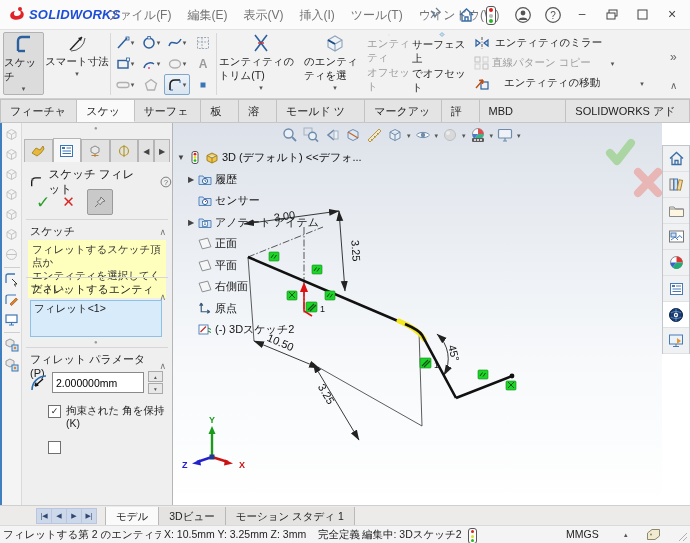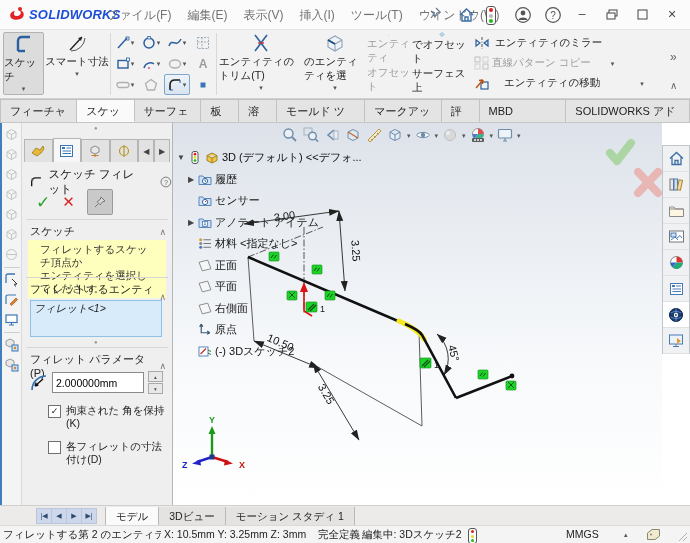--- a/index.html
+++ b/index.html
@@ -49,23 +49,23 @@
   .ptab{width:29px;height:22px;border:1px solid #b5b5b5;border-bottom:none;background:#e2e2e2;
         display:flex;align-items:center;justify-content:center;}
   .ptab.active{background:#f7f7f7;height:23px;}
   .ptab.sm{width:15px;font-size:8px;color:#444;}
   .ptitle{left:8px;top:44px;display:flex;align-items:center;gap:6px;font-size:11.5px;color:#111;}
   .okrow{left:14px;top:66px;display:flex;align-items:center;gap:12px;}
   .pinbtn{width:24px;height:24px;background:#c9c9c9;border:1px solid #9a9a9a;border-radius:2px;}
   .pdiv{left:4px;width:142px;height:1px;background:#d6d6d6;}
   .sechead{left:8px;width:136px;display:flex;justify-content:space-between;align-items:center;font-size:11px;color:#222;}
   .chev{color:#777;font-size:9px;}
-  .msgbox{left:6px;top:117px;width:138px;background:#ffffbd;padding:3px 12px;font-size:10.5px;line-height:13px;color:#333;}
+  .msgbox{left:6px;top:117px;width:138px;background:#ffffbd;padding:3px 4px;font-size:10.5px;line-height:13px;color:#333;}
   .selbox{left:8px;top:177px;width:132px;height:37px;background:#d7ebfb;border:1px solid #8fc0e6;
-          font-size:10.5px;padding:1px 3px;color:#222;font-style:italic;}
+          font-size:10.5px;padding:1px 3px;color:#222;}
   .radrow{left:8px;top:248px;display:flex;align-items:center;gap:4px;}
   .radinput{width:84px;height:19px;border:1px solid #8a8a8a;background:#fff;font-size:10.5px;
             font-family:"Liberation Sans","DejaVu Sans",sans-serif;padding:0 3px;}
   .spin{display:flex;flex-direction:column;gap:1px;}
   .spin span{width:13px;height:9px;background:#e8e8e8;border:1px solid #aaa;font-size:5.5px;color:#555;
              display:flex;align-items:center;justify-content:center;}
   .chkrow{left:26px;width:118px;display:flex;gap:5px;font-size:10.5px;line-height:13px;color:#222;}
   .chk{width:11px;height:11px;border:1px solid #707070;background:#fff;flex:0 0 auto;margin-top:1px;
        display:flex;align-items:center;justify-content:center;font-size:9px;color:#222;}
   .handle{color:#9a9a9a;font-size:6px;}
@@ -272,22 +272,22 @@
         <path d="M8 15 V10 Q8 8 10 8 H15" stroke="#d5d5d5" stroke-width="1.4" fill="none"></path>
       </svg>
       <span class="blab gtxt">エンティティ</span>
       <span class="blab gtxt">オフセット</span>
     </div>
     <div class="abs bigbtn" style="left:412px;top:2px;width:60px;height:63px">
       <svg width="20" height="18" viewBox="0 0 20 18">
         <path d="M10 1 L19 9 L10 17 L1 9 Z" fill="#cfe6f2" stroke="#4a90b8" stroke-width="1.1"></path>
         <path d="M10 4.5 L15.5 9 L10 13.5 L4.5 9 Z" fill="none" stroke="#4a90b8" stroke-width="1"></path>
       </svg>
+      <span class="blab">サーフェス上</span>
       <span class="blab">でオフセット</span>
-      <span class="blab">サーフェス上</span>
     </div>
 
     <div class="abs" style="left:474px;top:6px;display:flex;align-items:center;gap:5px">
       <svg width="16" height="14" viewBox="0 0 16 14">
         <path d="M8 1 V13" stroke="#555" stroke-width="1" stroke-dasharray="3 1.5 1 1.5"></path>
         <path d="M2 4 L6 7 L2 10 Z" fill="none" stroke="#2b5f9e" stroke-width="1.2"></path>
         <path d="M14 4 L10 7 L14 10 Z" fill="#bcd3e8" stroke="#2b5f9e" stroke-width="1.2"></path>
       </svg>
       <span class="blab">エンティティのミラー</span>
     </div>
@@ -484,21 +484,20 @@
           <span>▴</span>
           <span>▾</span>
         </span>
       </div>
       <div class="abs chkrow" style="top:281px">
         <span class="chk">✓</span>
         <span>拘束された 角を保持(K)</span>
       </div>
       <div class="abs chkrow" style="top:317px">
         <span class="chk"></span>
-        <span>各フィレットの寸法付け(D)</span>
       </div>
     </div>
 
     <div class="abs graphics">
 
       <div class="abs headsup">
         <span class="i huic">
             <svg width="16" height="16" viewBox="0 0 16 16">
               <circle cx="6.5" cy="6.5" r="4.5" stroke="#5b7da0" fill="#eef3f8" stroke-width="1.4"></circle>
               <path d="M10 10 L14 14" stroke="#5b7da0" stroke-width="1.8"></path>
@@ -603,29 +602,20 @@
           <span>センサー</span>
         </div>
         <div class="trow" style="padding-left:10px">
           <span class="texp">▶</span>
           <svg class="tic" width="14" height="12" viewBox="0 0 14 12">
               <path d="M1 2.5 L5 2.5 L6 4 L13 4 L13 11 L1 11 Z" fill="#cfe2f4" stroke="#4a7ab5" stroke-width="0.9"></path>
               <rect x="4.5" y="5" width="5" height="5" fill="#fff" stroke="#3a6aa0" stroke-width="0.7"></rect>
               <text x="7" y="9.2" font-size="4.5" text-anchor="middle" fill="#3a6aa0" font-family="Liberation Sans,sans-serif">A</text>
             </svg>
           <span>アノテート アイテム</span>
-        </div>
-        <div class="trow" style="padding-left:21px">
-          <svg class="tic" width="13" height="12" viewBox="0 0 13 12">
-              <circle cx="2.5" cy="2.5" r="1.4" fill="#d0a02a"></circle>
-              <circle cx="2.5" cy="6" r="1.4" fill="#888"></circle>
-              <circle cx="2.5" cy="9.5" r="1.4" fill="#4a7ab5"></circle>
-              <path d="M5 2.5 H12 M5 6 H12 M5 9.5 H12" stroke="#777"></path>
-            </svg>
-          <span>材料 &lt;指定なし&gt;</span>
         </div>
         <div class="trow" style="padding-left:21px">
           <svg class="tic" width="13" height="12" viewBox="0 0 13 12">
               <path d="M1 3 L9 1 L12 9 L4 11 Z" fill="#f4f6f8" stroke="#8a8a8a" stroke-width="0.9"></path>
             </svg>
           <span>正面</span>
         </div>
         <div class="trow" style="padding-left:21px">
           <svg class="tic" width="13" height="12" viewBox="0 0 13 12">
               <path d="M1 3 L9 1 L12 9 L4 11 Z" fill="#f4f6f8" stroke="#8a8a8a" stroke-width="0.9"></path>

